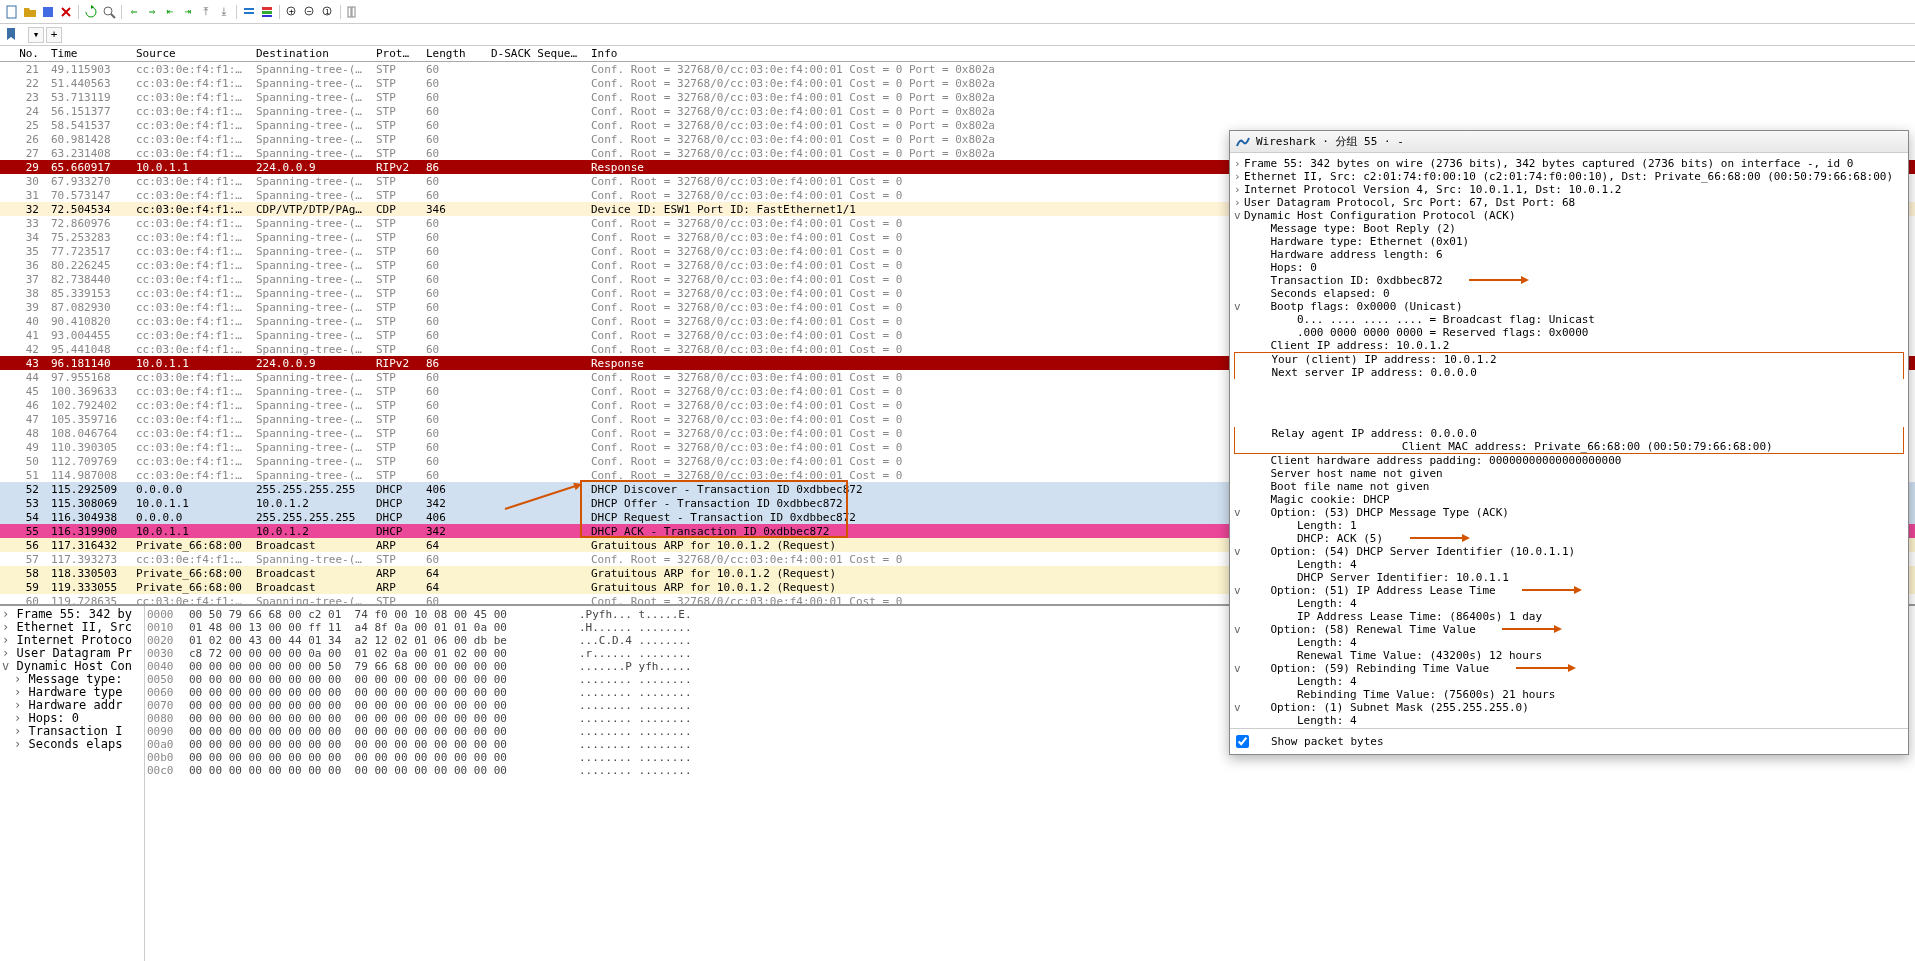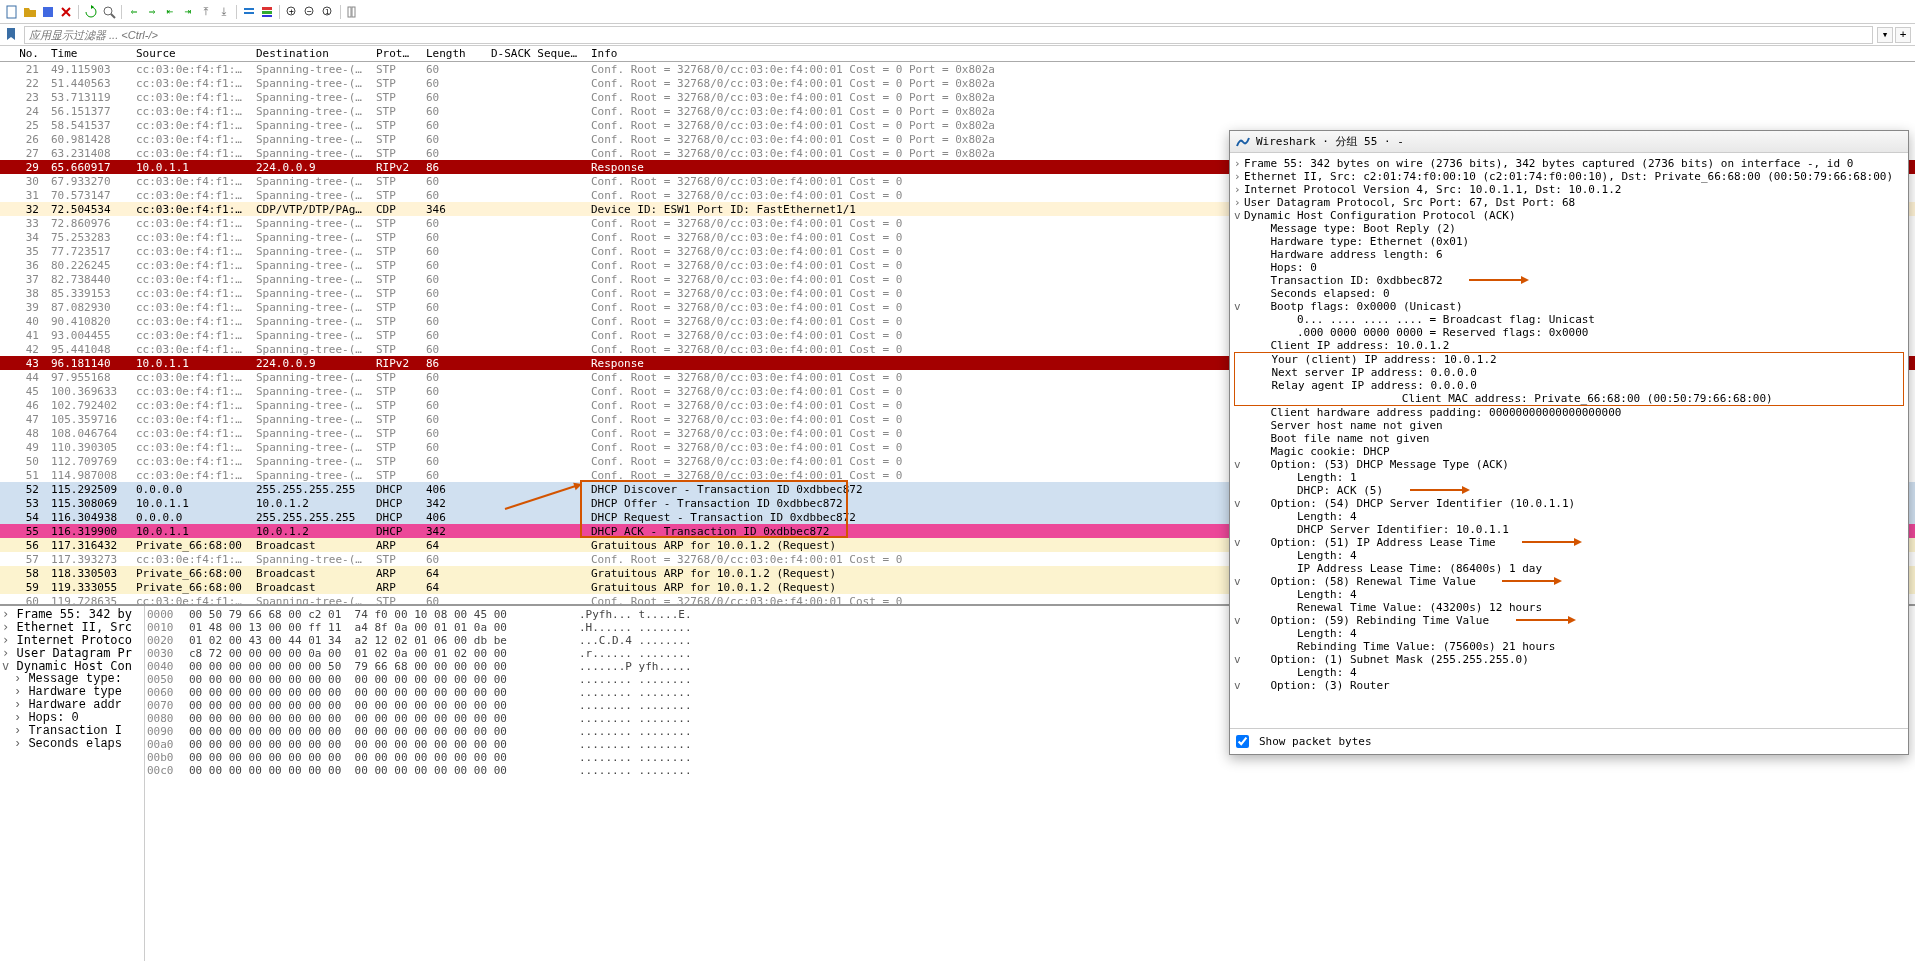--- a/index.html
+++ b/index.html
@@ -37,31 +37,31 @@
 .packet-row.arp { background: #fcf3cf; }
 .packet-row.arp .col { color: #000; }
 .dhcp-box { position: absolute; border: 2px solid #d35400; pointer-events: none; }
 .arrow-line { position: absolute; background: #d35400; height: 2px; transform-origin: left center; }
 .arrow-line::after { content: ''; position: absolute; right: -6px; top: -3px; border-left: 8px solid #d35400; border-top: 4px solid transparent; border-bottom: 4px solid transparent; }
 .bottom-panes { display: flex; height: calc(100% - 560px); }
 .tree-pane { width: 145px; border-right: 1px solid #ccc; background: #fff; overflow: hidden; padding: 2px; font-family: monospace; font-size: 12px; line-height: 13px; }
 .tree-pane .item { white-space: nowrap; overflow: hidden; }
 .tree-pane .item::before { content: '› '; color: #666; }
 .tree-pane .item.exp::before { content: 'v '; }
-.tree-pane .sub { padding-left: 12px; font-family: Liberation Mono, monospace; }
+.tree-pane .sub { padding-left: 12px; }
 .hex-pane { flex: 1; background: #fff; overflow: auto; padding: 2px; font-family: "Consolas", monospace; font-size: 11px; line-height: 13px; color: #444; }
 .hex-row { display: flex; white-space: pre; }
 .hex-row .offset { color: #888; width: 42px; }
 .hex-row .hex { width: 390px; }
 .hex-row .ascii { }
 .detail-popup { position: absolute; right: 6px; top: 130px; width: 680px; height: 625px; background: #fff; border: 1px solid #888; box-shadow: 0 4px 12px rgba(0,0,0,0.3); display: flex; flex-direction: column; }
 .detail-popup .titlebar { height: 22px; background: linear-gradient(#f8f8f8,#e8e8e8); border-bottom: 1px solid #ccc; display: flex; align-items: center; padding: 0 6px; font-size: 11px; }
 .detail-popup .titlebar .wicon { width: 14px; height: 14px; margin-right: 6px; }
 .detail-popup .body { flex: 1; overflow: auto; padding: 4px; font-family: "Consolas", monospace; font-size: 11px; line-height: 13px; }
-.detail-popup .footer { height: 26px; border-top: 1px solid #ccc; display: flex; align-items: center; padding: 0 6px; gap: 8px; }
+.detail-popup .footer { height: 26px; border-top: 1px solid #ccc; display: flex; align-items: center; padding: 0 6px; gap: 20px; }
 .detail-popup .footer input[type=checkbox] { margin-right: 2px; }
 .detail-popup .line { white-space: pre; }
 .detail-popup .line .caret { display: inline-block; width: 10px; color: #666; }
 </style>
 </head>
 <body>
 
 <div class="toolbar">
   <span class="icon">
       <svg width="14" height="14">
@@ -142,21 +142,20 @@
         <rect x="2" y="2" width="3" height="10" fill="none" stroke="#888"></rect>
         <rect x="6" y="2" width="3" height="10" fill="none" stroke="#888"></rect>
       </svg>
     </span>
 </div>
 
 <div class="filter-bar">
   <span class="bookmark-icon"><svg width="14" height="14">
         <path d="M3 1h8v12l-4-3-4 3z" fill="#3a6ea5"></path>
       </svg></span>
-  <input type="text" placeholder="应用显示过滤器 ... &lt;Ctrl-/&gt;" style="">
   <div class="end-btns">
     <span>▾</span>
     <span>+</span>
   </div>
 </div>
 
 <div class="main-area">
   <div class="packet-list">
     <div class="packet-header">
       <div class="col col-no">No.</div>
@@ -617,21 +616,21 @@
             <line x1="0" y1="4" x2="52" y2="4" stroke="#d35400" stroke-width="2"></line>
             <polygon points="52,0 60,4 52,8" fill="#d35400"></polygon>
           </svg></span></div>
       <div class="line"><span class="caret"> </span>    Seconds elapsed: 0</div>
       <div class="line"><span class="caret">v</span>    Bootp flags: 0x0000 (Unicast)</div>
       <div class="line"><span class="caret"> </span>        0... .... .... .... = Broadcast flag: Unicast</div>
       <div class="line"><span class="caret"> </span>        .000 0000 0000 0000 = Reserved flags: 0x0000</div>
       <div class="line"><span class="caret"> </span>    Client IP address: 10.0.1.2</div>
       <div class="line" style="border-top: 1px solid rgb(211, 84, 0); border-left: 1px solid rgb(211, 84, 0); border-right: 1px solid rgb(211, 84, 0);"><span class="caret"> </span>    Your (client) IP address: 10.0.1.2</div>
       <div class="line" style="border-left: 1px solid rgb(211, 84, 0); border-right: 1px solid rgb(211, 84, 0);"><span class="caret"> </span>    Next server IP address: 0.0.0.0</div>
-      <div class="line" style="border-left: 1px solid rgb(211, 84, 0); border-right: 1px solid rgb(211, 84, 0);"><span class="caret"> </span>    Relay agent IP address: 0.0.0.0</div>
+      <div class="line" style="border-left: 1px solid rgb(211, 84, 0); border-right: 1px solid rgb(211, 84, 0); margin-top: 48px;"><span class="caret"> </span>    Relay agent IP address: 0.0.0.0</div>
       <div class="line" style="border-bottom: 1px solid rgb(211, 84, 0); border-left: 1px solid rgb(211, 84, 0); border-right: 1px solid rgb(211, 84, 0); text-align: center;"><span class="caret"> </span>    Client MAC address: Private_66:68:00 (00:50:79:66:68:00)</div>
       <div class="line"><span class="caret"> </span>    Client hardware address padding: 00000000000000000000</div>
       <div class="line"><span class="caret"> </span>    Server host name not given</div>
       <div class="line"><span class="caret"> </span>    Boot file name not given</div>
       <div class="line"><span class="caret"> </span>    Magic cookie: DHCP</div>
       <div class="line"><span class="caret">v</span>    Option: (53) DHCP Message Type (ACK)</div>
       <div class="line"><span class="caret"> </span>        Length: 1</div>
       <div class="line"><span class="caret"> </span>        DHCP: ACK (5) <span style="display:inline-block;position:relative;left:20px;"><svg width="60" height="8">
             <line x1="0" y1="4" x2="52" y2="4" stroke="#d35400" stroke-width="2"></line>
             <polygon points="52,0 60,4 52,8" fill="#d35400"></polygon>

